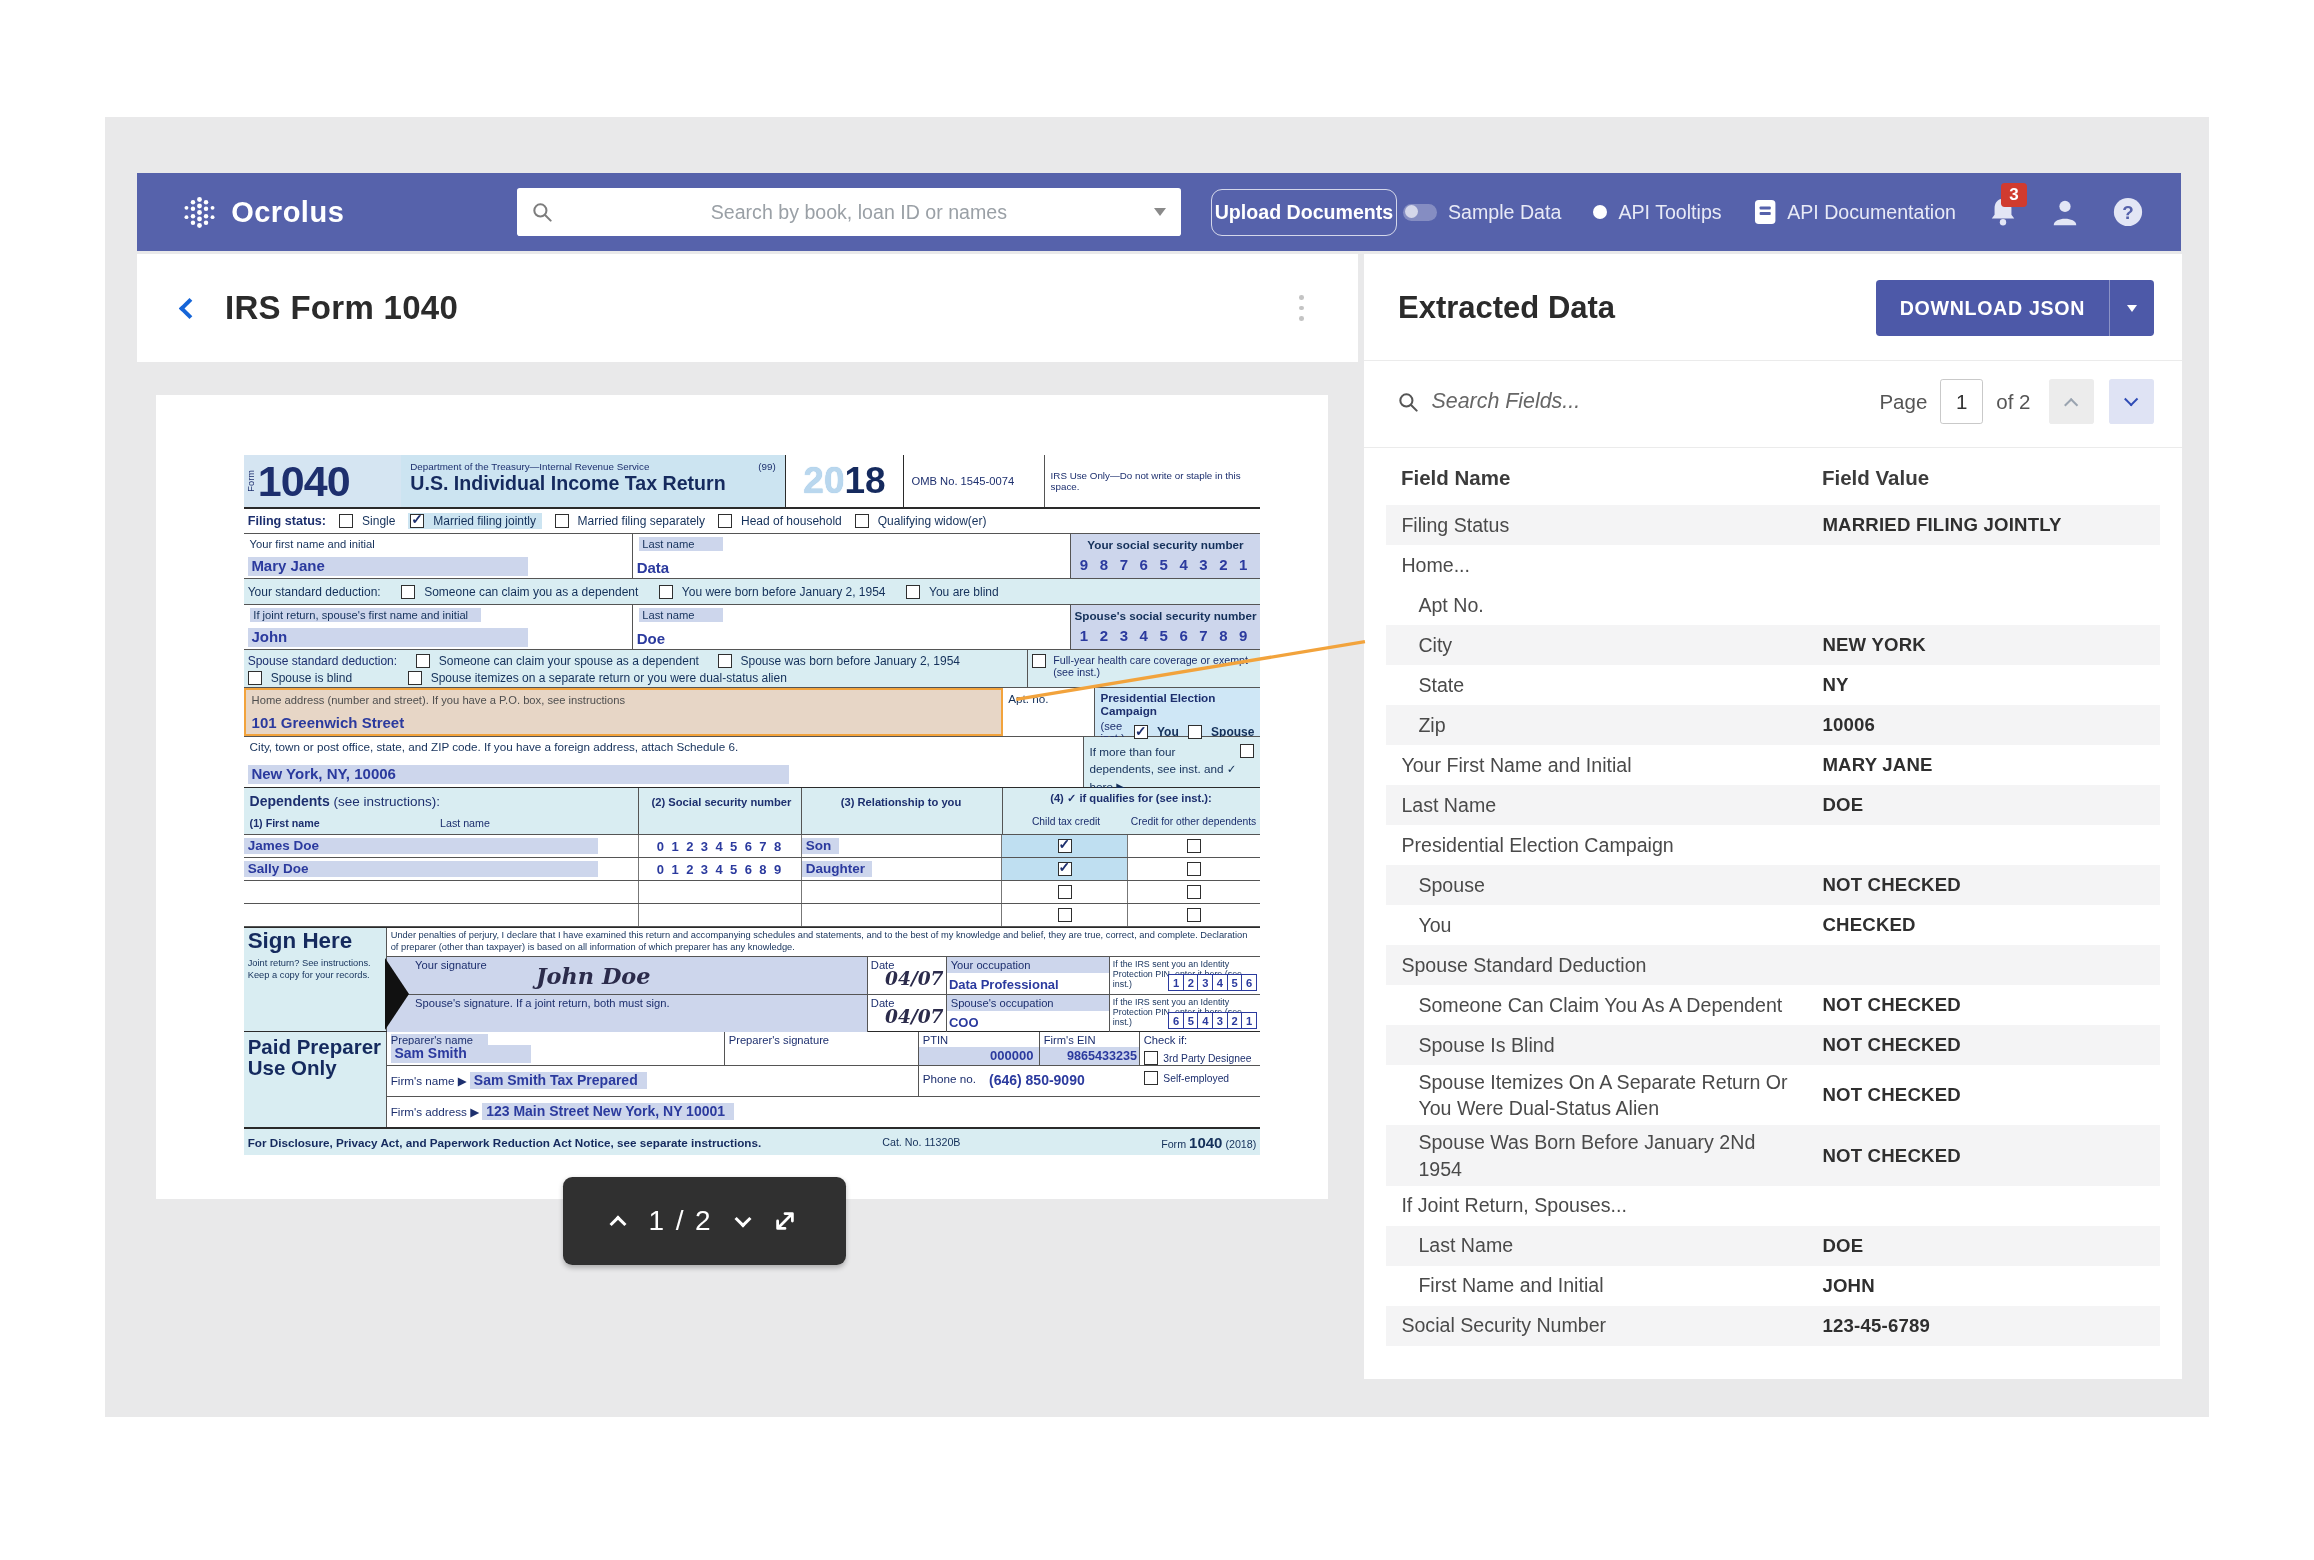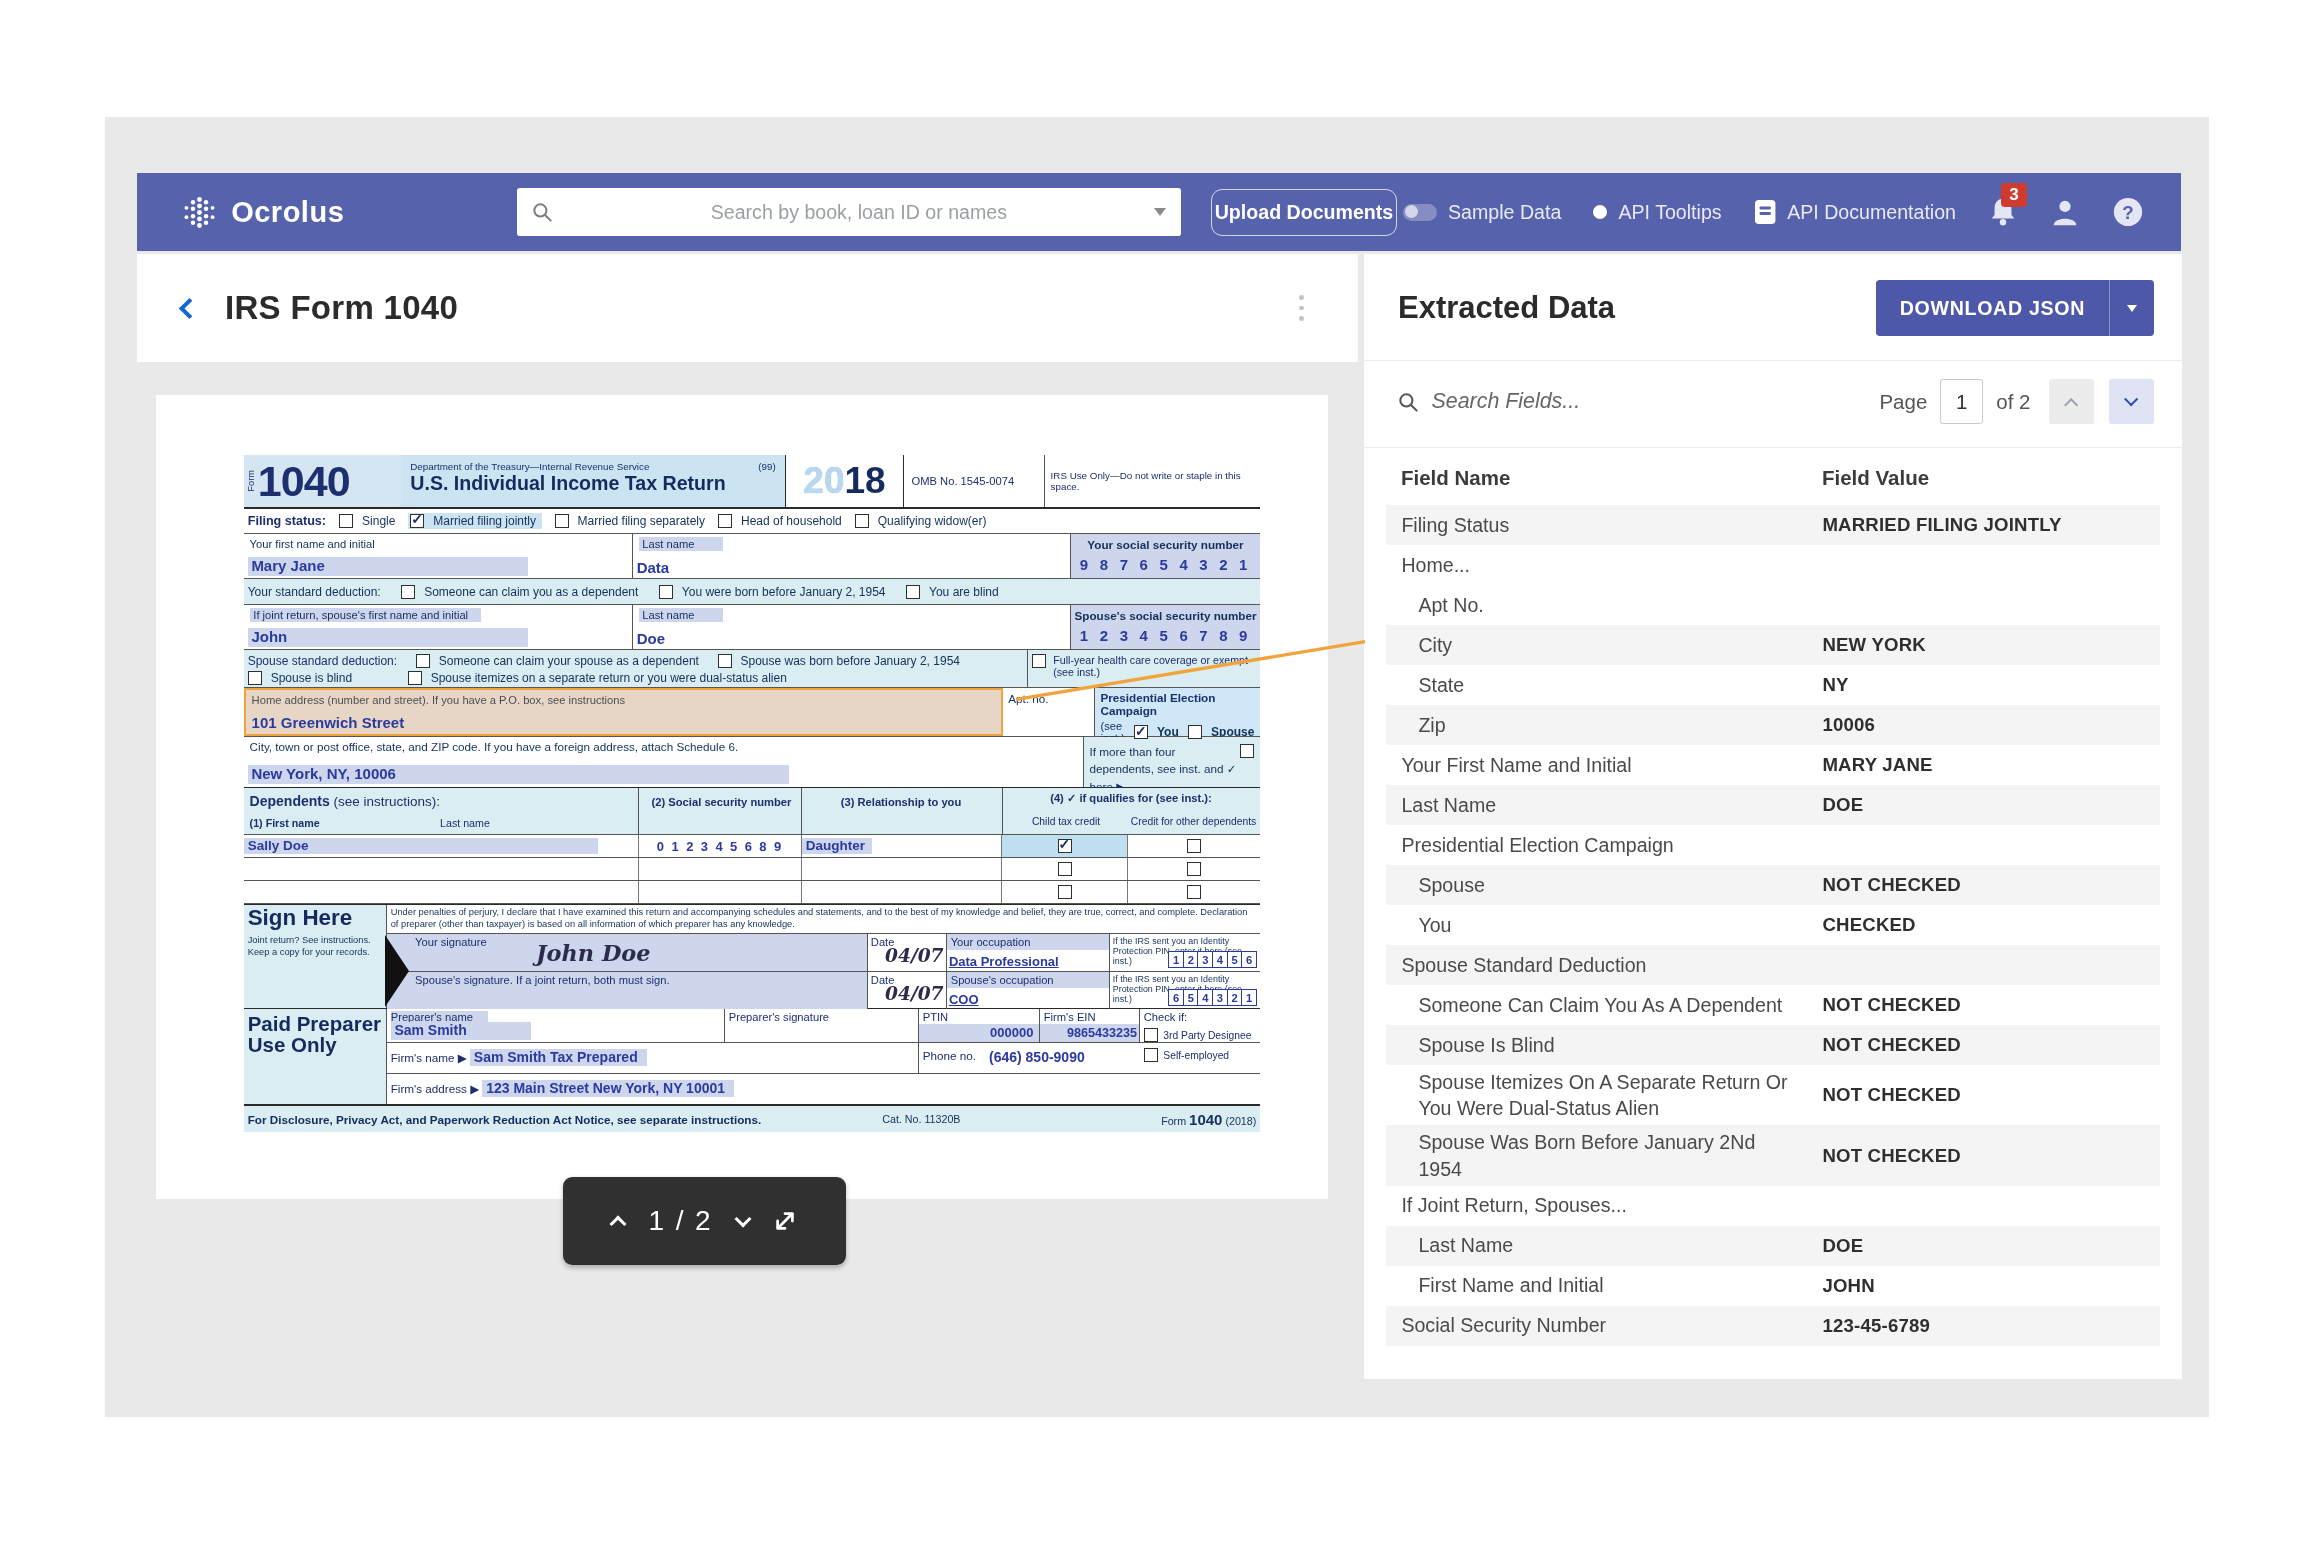--- a/index.html
+++ b/index.html
@@ -185,21 +185,21 @@
   .sig-arrow { position:absolute; left:-1.9px; top:30px; width:0; height:0; border-top:36px solid transparent;
                border-bottom:36px solid transparent; border-left:24px solid #111; z-index:2; }
   .f-sigrow { display:flex; height:38px; border-top:0.9px solid #555; }
   .f-sigcell { width:480px; background:var(--form-lav,#cdd6ec); padding:1.9px 3.7px 0 28px; position:relative; font-size:11.2px; }
   .script { font-family:"DejaVu Serif", serif; font-style:italic; font-weight:bold; color:#2b2b4b; }
   .f-sigcell .signame { position:absolute; left:149px; top:5.6px; font-size:22.4px; }
   .f-datecell { width:79px; border-left:0.9px solid #555; font-size:11.2px; padding:1.9px 2.8px; position:relative; }
   .f-datecell .dval { position:absolute; left:17px; top:11.2px; font-size:18.6px; }
   .f-occcell { width:163px; border-left:0.9px solid #555; position:relative; }
   .f-occcell .olbl { background:var(--form-lav,#cdd6ec); font-size:11.2px; padding:1.9px 3.7px; display:block; }
-  .f-occcell .oval { position:absolute; bottom:1.9px; left:1.9px; font-size:13px;text-decoration:underline; }
+  .f-occcell .oval { position:absolute; bottom:1.9px; left:1.9px; font-size:13px; }
   .f-pincell { flex:1; border-left:0.9px solid #555; font-size:8.9px; padding:1.9px 2.8px; color:#14305a; position:relative; }
   .pinboxes { position:absolute; right:2.8px; bottom:2.8px; display:flex; }
   .pinboxes b { width:16px; height:17px; border:1.4px solid #2b3a9e; margin-left:-1.4px; display:flex;
                 align-items:center; justify-content:center; font-size:11.2px; color:#2b3a9e; background:#fff; }
 
   .f-prep { display:flex; border-top:1.9px solid #2a2a2a; height:96px; }
   .f-prepleft { width:143px; background:var(--form-cyan,#d9edf2); border-right:0.9px solid #555; padding:3.7px; }
   .f-prepleft .pp { font-size:20.5px; font-weight:900; color:#152a5e; line-height:1.05; }
   .f-prepright { flex:1; display:flex; flex-direction:column; }
   .f-preprowA { display:flex; height:34px; border-bottom:0.9px solid #555; }
@@ -640,20 +640,35 @@
           <div class="c4">(4) ✓ if qualifies for (see inst.):</div>
           <div class="c4a">Child tax credit</div>
           <div class="c4b">Credit for other dependents</div>
           <span class="vline" style="left:394px"></span>
             <span class="vline" style="left:557px"></span>
             <span class="vline" style="left:758px"></span>
         </div>
 
         <div class="f-deprow">
           <div class="dname">
+              <span class="f-val valstrip" style="min-width:354px">James Doe</span>
+            </div>
+          <div class="dssn f-val">0 1 2 3 4 5 6 7 8</div>
+          <div class="drel">
+              <span class="f-val valstrip">Son</span>
+            </div>
+          <div class="dctc filled">
+              <span class="cb on"></span>
+            </div>
+          <div class="dcod">
+              <span class="cb"></span>
+            </div>
+        </div>
+        <div class="f-deprow">
+          <div class="dname">
               <span class="f-val valstrip" style="min-width:354px">Sally Doe</span>
             </div>
           <div class="dssn f-val">0 1 2 3 4 5 6 8 9</div>
           <div class="drel">
               <span class="f-val valstrip">Daughter</span>
             </div>
           <div class="dctc filled">
               <span class="cb on"></span>
             </div>
           <div class="dcod">

